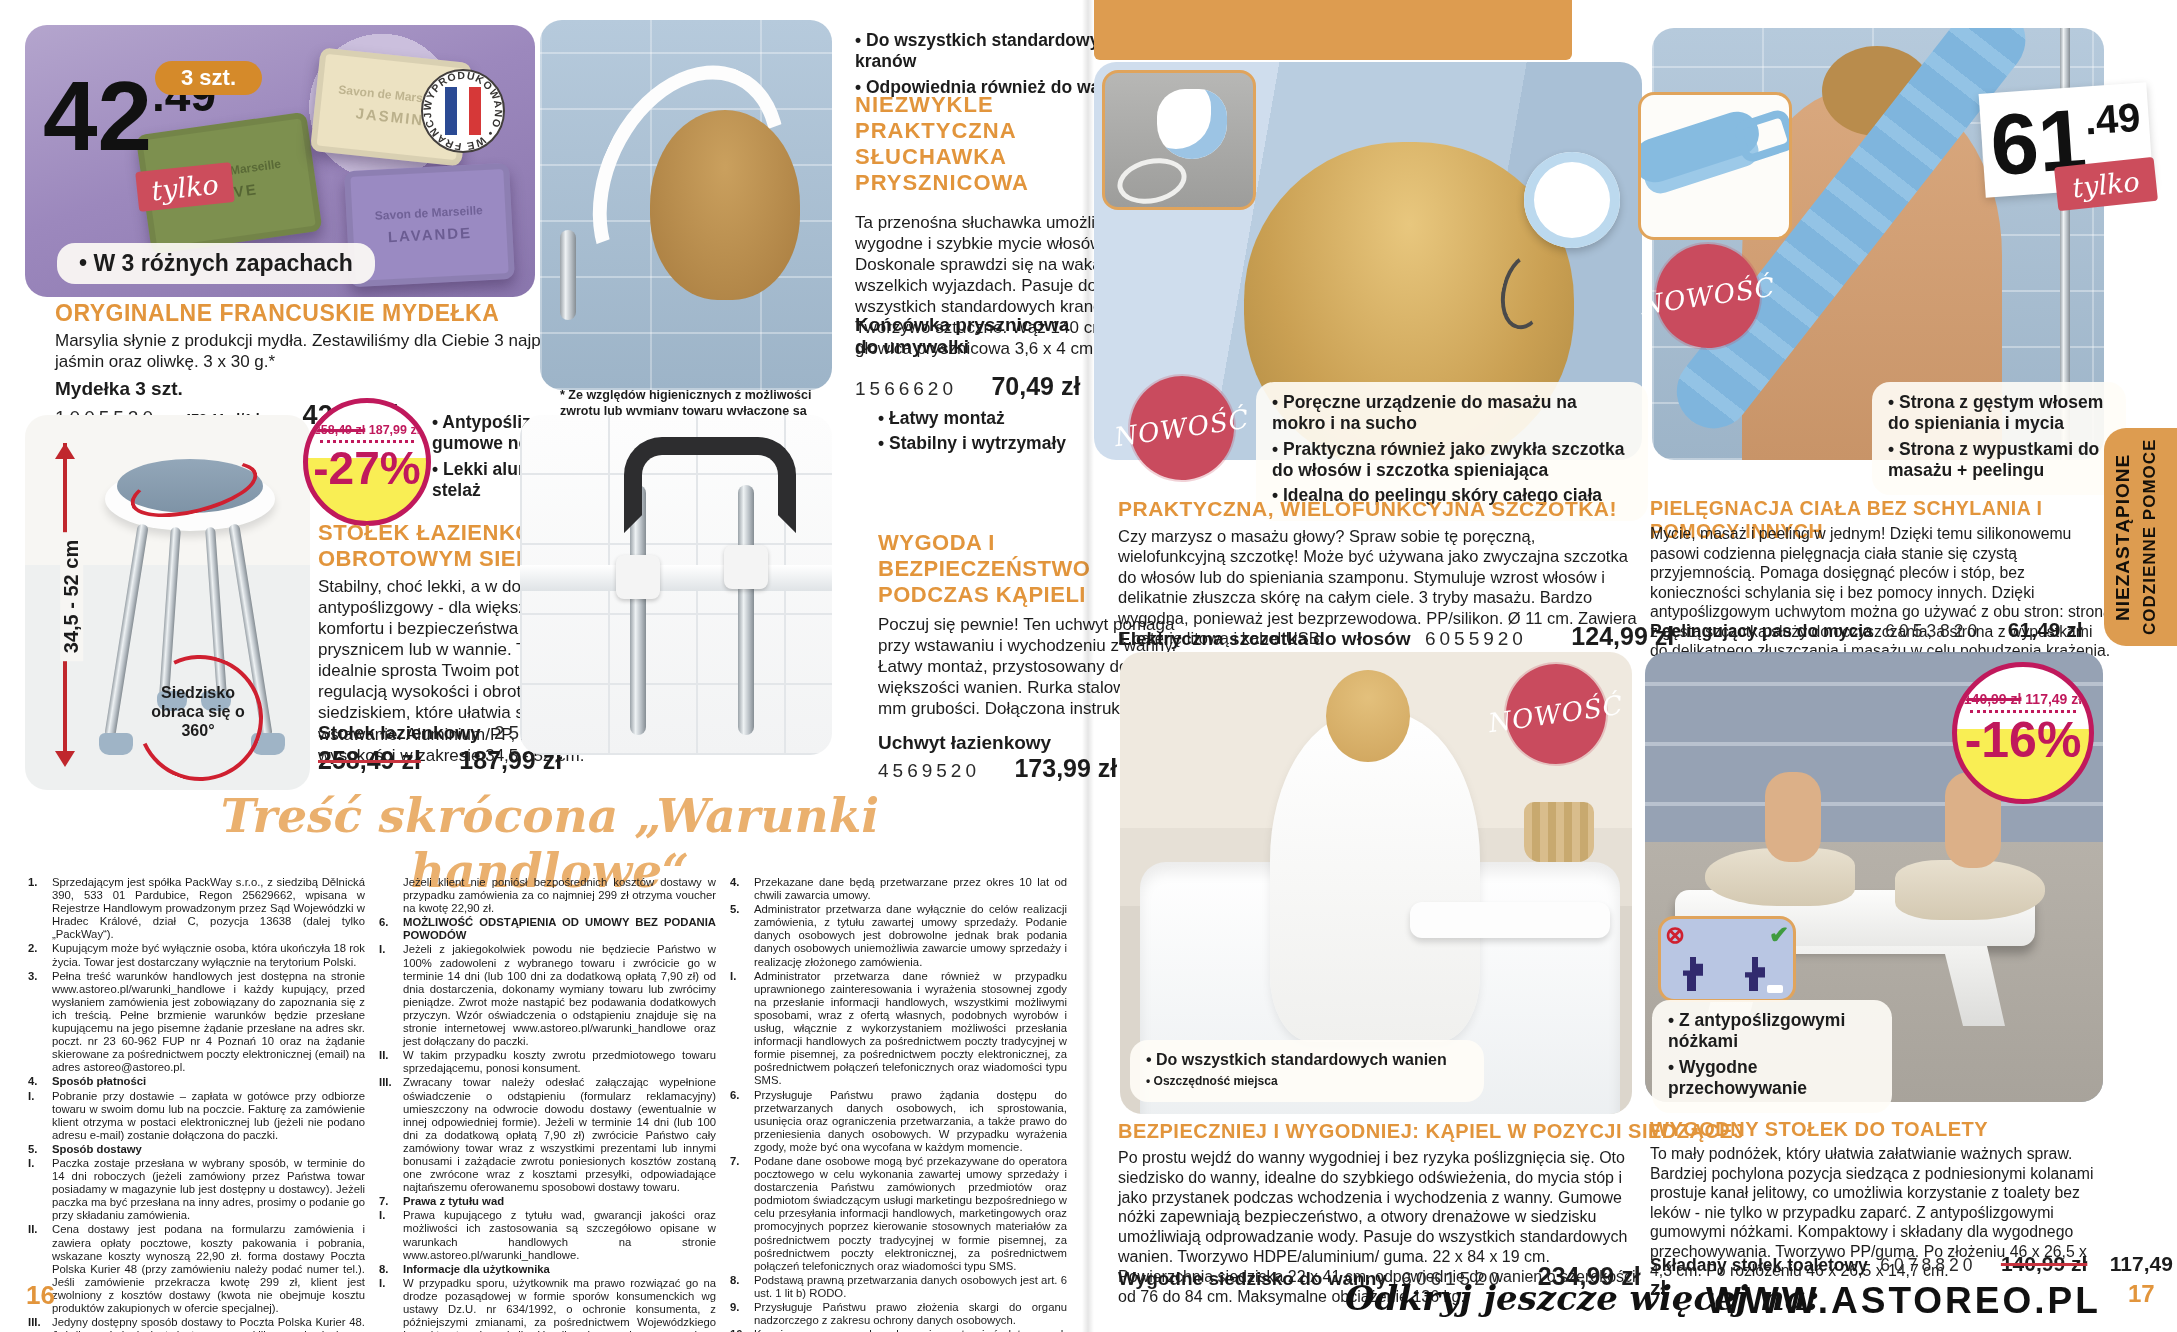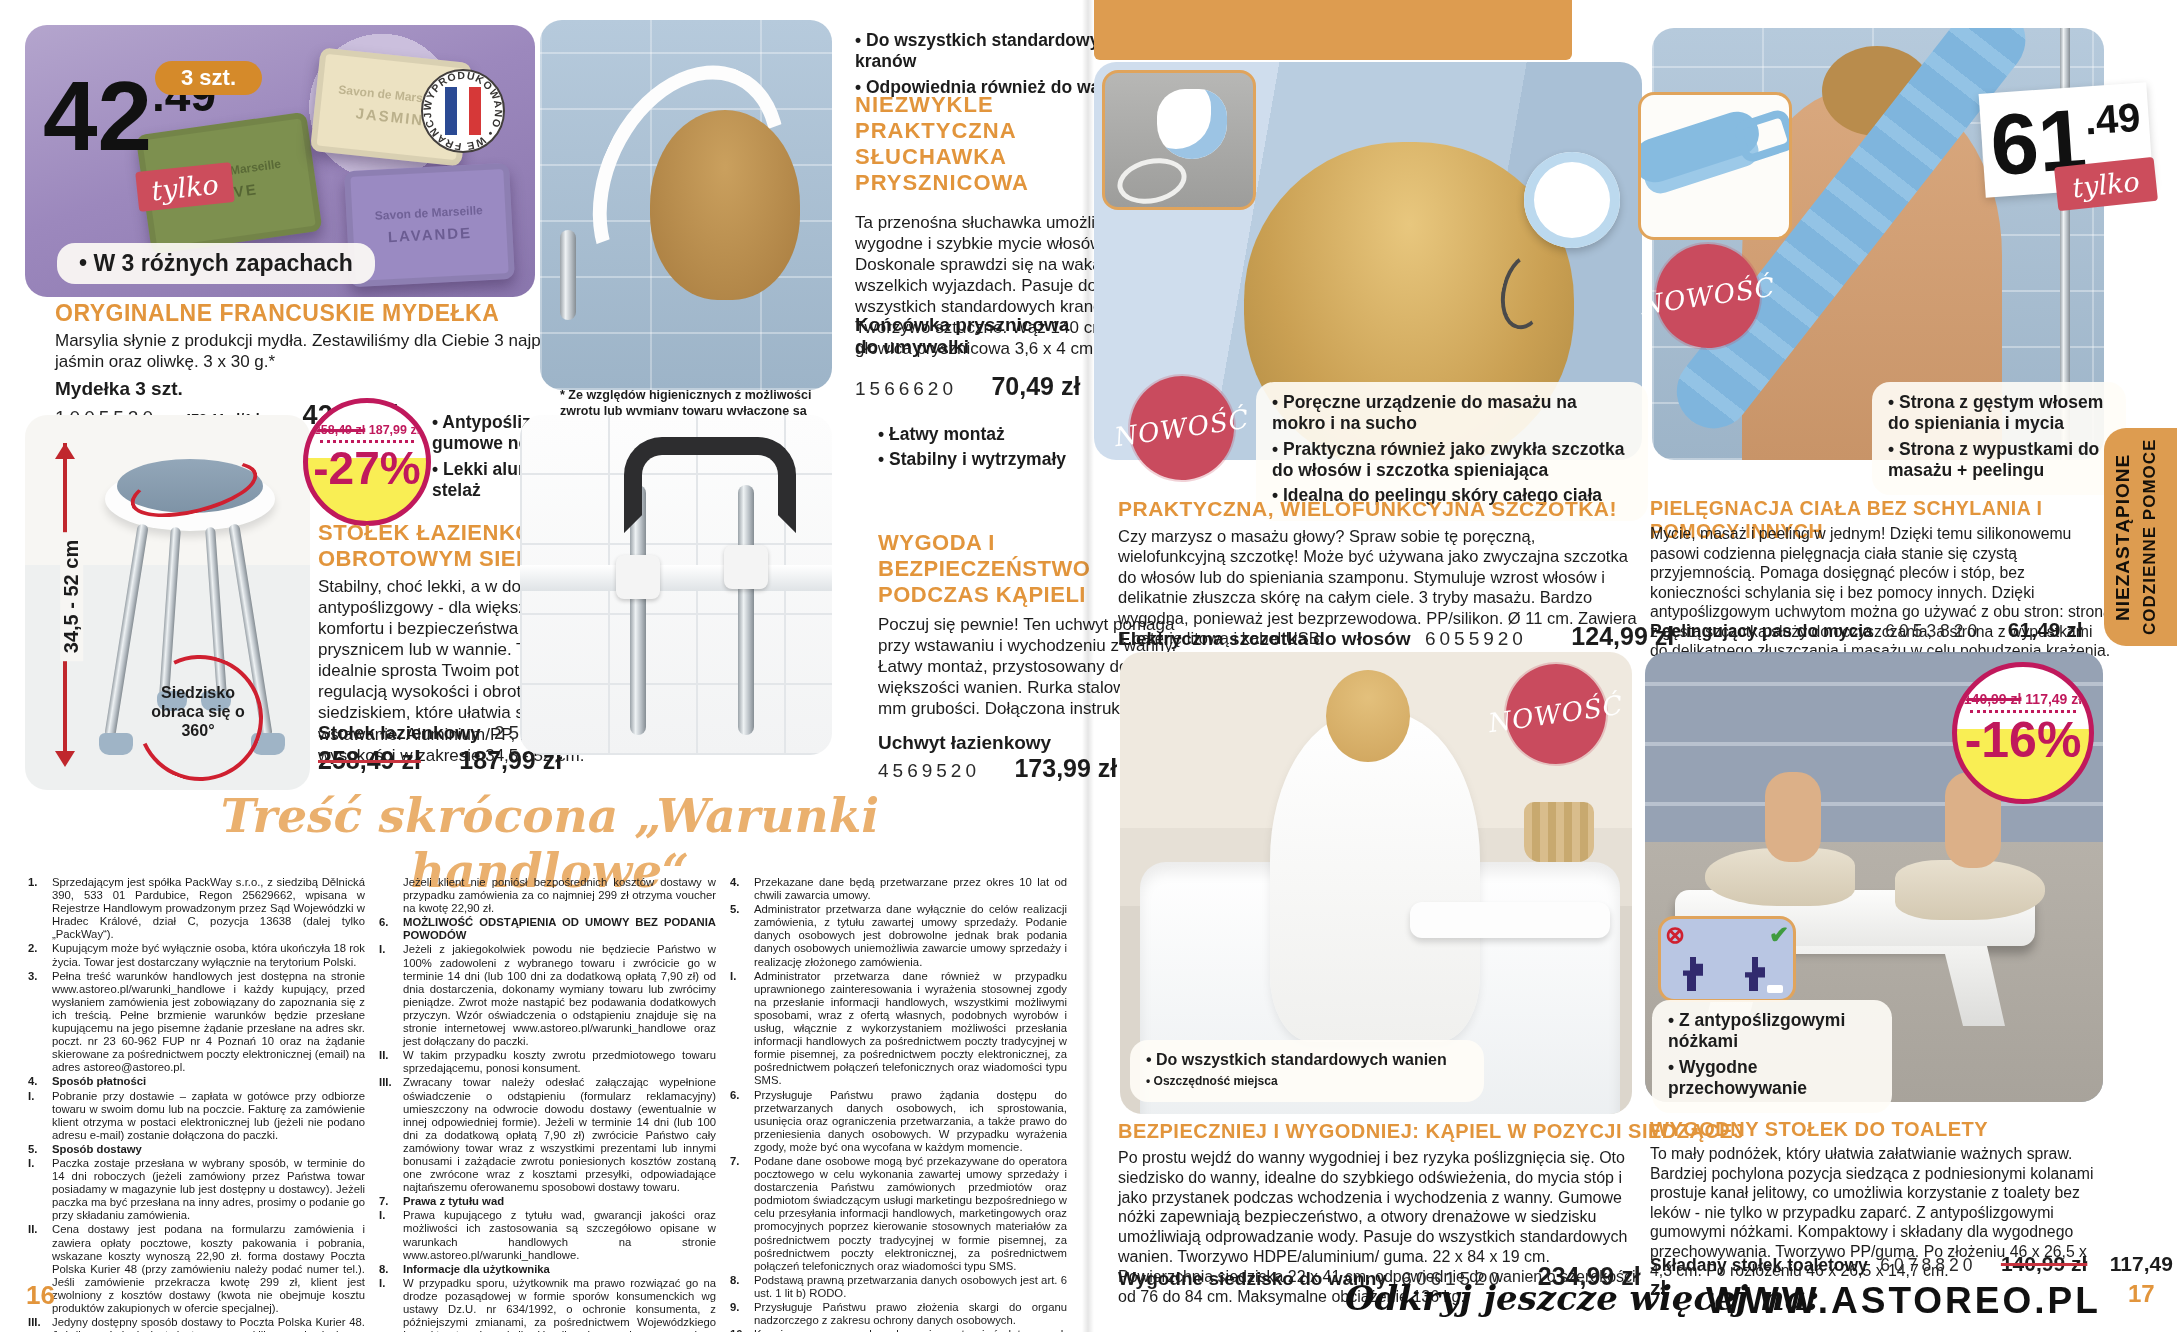--- a/index.html
+++ b/index.html
@@ -177,21 +177,21 @@
 
   <div class="photo whitetiles" style="left:520px;top:415px;width:312px;height:340px;">
     <div class="abs" style="left:0;top:150px;width:100%;height:26px;background:linear-gradient(#fff,#dfe3e6);"></div>
     <div class="abs chrome" style="left:110px;top:70px;width:16px;height:250px;border-radius:8px;"></div>
     <div class="abs chrome" style="left:218px;top:70px;width:16px;height:250px;border-radius:8px;"></div>
     <div class="abs" style="left:104px;top:22px;width:136px;height:60px;border:18px solid #2d2d2f;border-bottom-color:transparent;border-radius:38px 38px 0 0;"></div>
     <div class="abs" style="left:96px;top:140px;width:44px;height:44px;background:#f4f4f4;border-radius:8px;box-shadow:0 2px 4px rgba(0,0,0,.2);"></div>
     <div class="abs" style="left:204px;top:130px;width:44px;height:44px;background:#f4f4f4;border-radius:8px;box-shadow:0 2px 4px rgba(0,0,0,.2);"></div>
   </div>
 
-  <div class="abs bullets" style="left:878px;top:424px;width:300px;">
+  <div class="abs bullets" style="left:878px;top:408px;width:300px;">
       <div class="bl">Łatwy montaż</div>
       <div class="bl">Stabilny i wytrzymały</div>
     </div>
   <div class="abs ohead" style="left:878px;top:530px;width:250px;font-size:22px;">WYGODA I BEZPIECZEŃSTWO PODCZAS KĄPIELI</div>
   <div class="abs body-txt" style="left:878px;top:614px;width:300px;">Poczuj się pewnie! Ten uchwyt pomaga przy wstawaniu i wychodzeniu z wanny. Łatwy montaż, przystosowany do większości wanien. Rurka stalowa. 25 mm grubości. Dołączona instrukcja.</div>
   <div class="abs pname" style="left:878px;top:732px;">Uchwyt łazienkowy</div>
   <div class="abs" style="left:878px;top:754px;">
     <span class="sku">4569520</span>
     <span class="price" style="margin-left:30px;">173,99 zł</span>
   </div>

